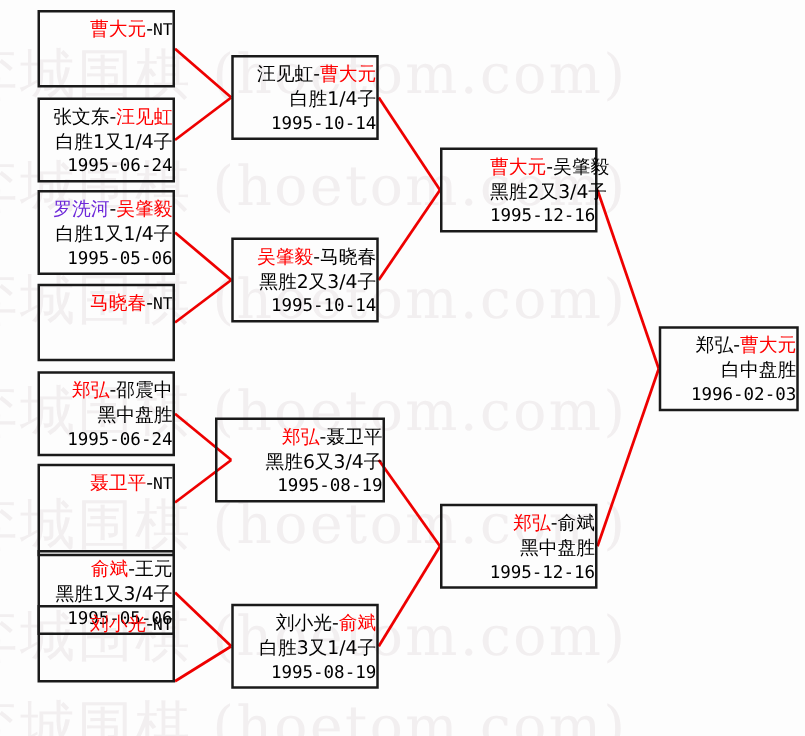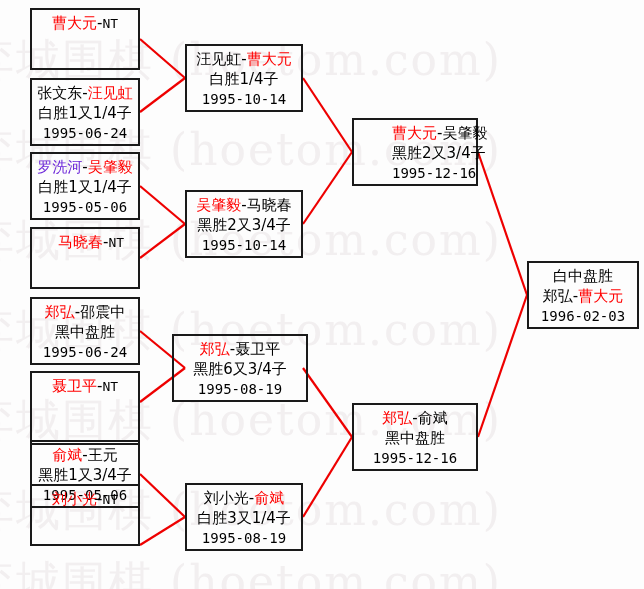--- a/index.html
+++ b/index.html
@@ -63,20 +63,21 @@
     text-align: center;
     padding-top: 3px;
     color: #000000;
   }
   .mb-line {
     display: block;
     font-size: 15px;
     line-height: 20px;
     white-space: nowrap;
     font-family: "DejaVu Sans", "Liberation Sans", sans-serif;
+    text-align: right;
   }
   .mb-line.result,
   .mb-line.date {
     font-family: "DejaVu Sans Mono", "Liberation Mono", monospace;
     font-size: 14px;
   }
   .mb-line.result {
     font-family: "DejaVu Sans", "Liberation Sans", sans-serif;
     font-size: 15px;
   }
@@ -178,19 +179,19 @@
         <span class="mb-line players"><span class="win" style="color: rgb(255, 0, 0);">曹大元</span><span class="sep">-</span><span class="lose" style="color: rgb(0, 0, 0);">吴肇毅</span></span>
         <span class="mb-line result">黑胜2又3/4子</span>
         <span class="mb-line date">1995-12-16</span>
       </div>
       <div class="match-box" style="left: 352px; top: 403px; width: 126px; height: 68px; border-color: rgb(26, 26, 26);">
         <span class="mb-line players"><span class="win" style="color: rgb(255, 0, 0);">郑弘</span><span class="sep">-</span><span class="lose" style="color: rgb(0, 0, 0);">俞斌</span></span>
         <span class="mb-line result">黑中盘胜</span>
         <span class="mb-line date">1995-12-16</span>
       </div>
       <div class="match-box" style="left: 527px; top: 261px; width: 112px; height: 68px; border-color: rgb(26, 26, 26);">
+        <span class="mb-line players"><span class="lose" style="color: rgb(0, 0, 0);">郑弘</span><span class="sep">-</span><span class="win" style="color: rgb(255, 0, 0);">曹大元</span></span>
         <span class="mb-line result">白中盘胜</span>
-        <span class="mb-line players"><span class="lose" style="color: rgb(0, 0, 0);">郑弘</span><span class="sep">-</span><span class="win" style="color: rgb(255, 0, 0);">曹大元</span></span>
         <span class="mb-line date">1996-02-03</span>
       </div>
     </div>
 
 </div>
 
 </body></html>

